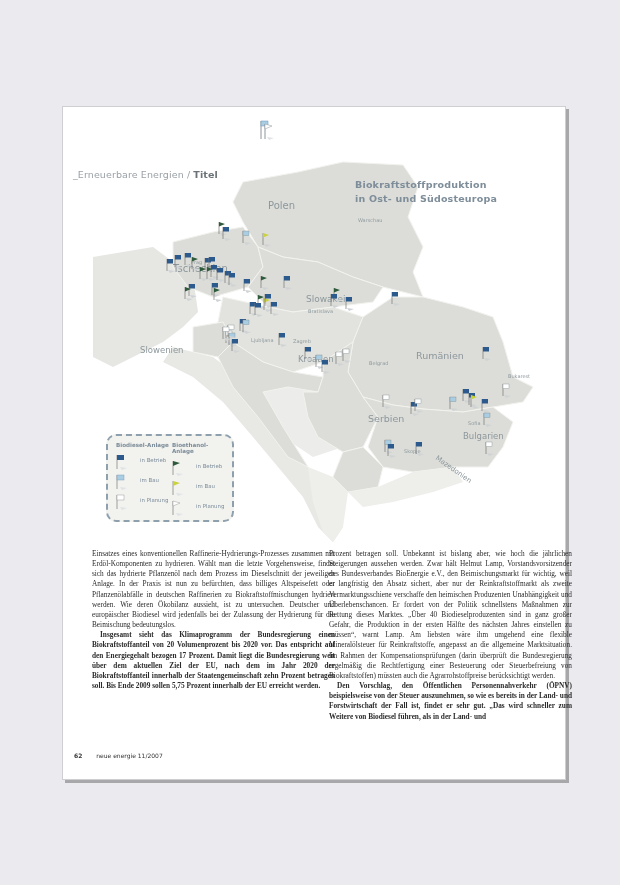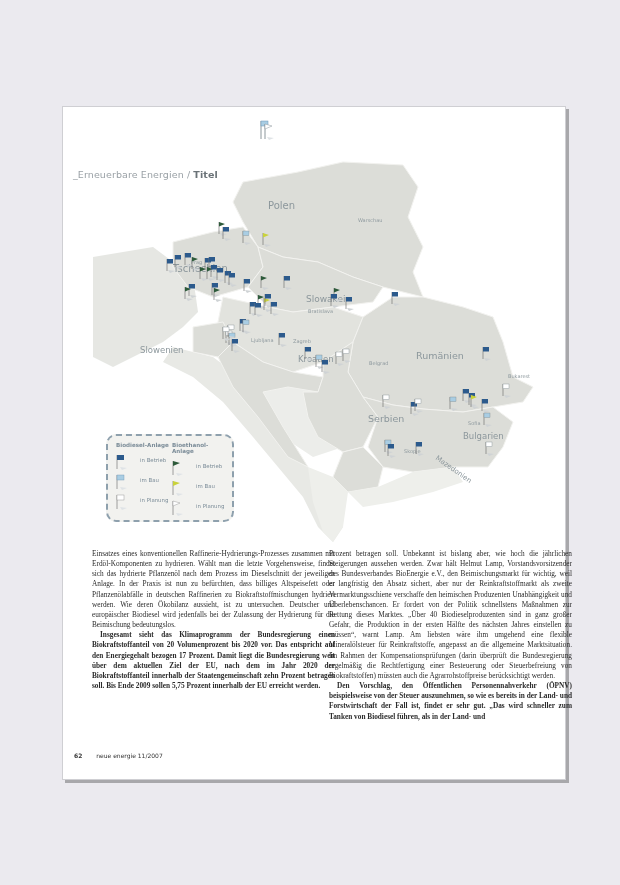--- a/index.html
+++ b/index.html
@@ -430,20 +430,24 @@
           <rect x="292" y="293" width="6" height="4.5" fill="#a9cde3" stroke="#7e8a90" stroke-width="0.4"></rect>
         </g>
         <g>
           <path d="M296 308 L303 309 L298 311 Z" fill="#cfd3d5"></path>
           <line x1="295" y1="297" x2="295" y2="309" stroke="#777" stroke-width="0.7"></line>
           <rect x="295" y="297" width="6" height="4.5" fill="#2c5a8c"></rect>
         </g>
       </g>
   </svg>
 
+  <div class="map-title">
+    <div>Biokraftstoffproduktion</div>
+    <div>in Ost- und Südosteuropa</div>
+  </div>
 
   <div class="legend">
     <div class="col" style="left:8px;">
       <div class="col-head">Biodiesel-Anlage</div>
       <div class="row">
         <svg width="12" height="16" viewBox="0 0 12 16">
             <line x1="1" y1="1" x2="1" y2="15" stroke="#888" stroke-width="0.8"></line>
             <rect x="1" y="1" width="7" height="5" fill="#2c5a8c"></rect>
             <path d="M4 13 L11 14 L6 16 Z" fill="#dfe3e6"></path>
           </svg>
@@ -494,20 +498,20 @@
       </div>
     </div>
   </div>
 
   <div class="text-col col-left">
     <p>Einsatzes eines konventionellen Raffinerie-Hydrierungs-Prozesses zusammen mit Erdöl-Komponenten zu hydrieren. Wählt man die letzte Vorgehensweise, findet sich das hydrierte Pflanzenöl nach dem Prozess im Dieselschnitt der jeweiligen Anlage. In der Praxis ist nun zu befürchten, dass billiges Altspeisefett oder Pflanzenölabfälle in deutschen Raffinerien zu Biokraftstoffmischungen hydriert werden. Wie deren Ökobilanz aussieht, ist zu untersuchen. Deutscher und europäischer Biodiesel wird jedenfalls bei der Zulassung der Hydrierung für die Beimischung bedeutungslos.</p>
     <p class="indent">Insgesamt sieht das Klimaprogramm der Bundesregierung einen Biokraftstoffanteil von 20 Volumenprozent bis 2020 vor. Das entspricht auf den Energiegehalt bezogen 17 Prozent. Damit liegt die Bundesregierung weit über dem aktuellen Ziel der EU, nach dem im Jahr 2020 der Biokraftstoffanteil innerhalb der Staatengemeinschaft zehn Prozent betragen soll. Bis Ende 2009 sollen 5,75 Prozent innerhalb der EU erreicht werden.</p>
   </div>
   <div class="text-col col-right">
     <p>Prozent betragen soll. Unbekannt ist bislang aber, wie hoch die jährlichen Steigerungen aussehen werden. Zwar hält Helmut Lamp, Vorstandsvorsitzender des Bundesverbandes BioEnergie e.V., den Beimischungsmarkt für wichtig, weil er langfristig den Absatz sichert, aber nur der Reinkraftstoffmarkt als zweite Vermarktungsschiene verschaffe den heimischen Produzenten Unabhängigkeit und Überlebenschancen. Er fordert von der Politik schnellstens Maßnahmen zur Rettung dieses Marktes. „Über 40 Biodieselproduzenten sind in ganz großer Gefahr, die Produktion in der ersten Hälfte des nächsten Jahres einstellen zu müssen“, warnt Lamp. Am liebsten wäre ihm umgehend eine flexible Mineralölsteuer für Reinkraftstoffe, angepasst an die allgemeine Marktsituation. Im Rahmen der Kompensationsprüfungen (darin überprüft die Bundesregierung regelmäßig die Rechtfertigung einer Besteuerung oder Steuerbefreiung von Biokraftstoffen) müssten auch die Agrarrohstoffpreise berücksichtigt werden.</p>
-    <p class="indent">Den Vorschlag, den Öffentlichen Personennahverkehr (ÖPNV) beispielsweise von der Steuer auszunehmen, so wie es bereits in der Land- und Forstwirtschaft der Fall ist, findet er sehr gut. „Das wird schneller zum Tanken von Biodiesel führen, als in der Land- und</p>
+    <p class="indent">Den Vorschlag, den Öffentlichen Personennahverkehr (ÖPNV) beispielsweise von der Steuer auszunehmen, so wie es bereits in der Land- und Forstwirtschaft der Fall ist, findet er sehr gut. „Das wird schneller zum Weitere von Biodiesel führen, als in der Land- und</p>
   </div>
 
   <div class="footer">
     <span class="pg">62</span>
     <span>neue energie 11/2007</span>
   </div>
 </div>
 
 </body></html>

